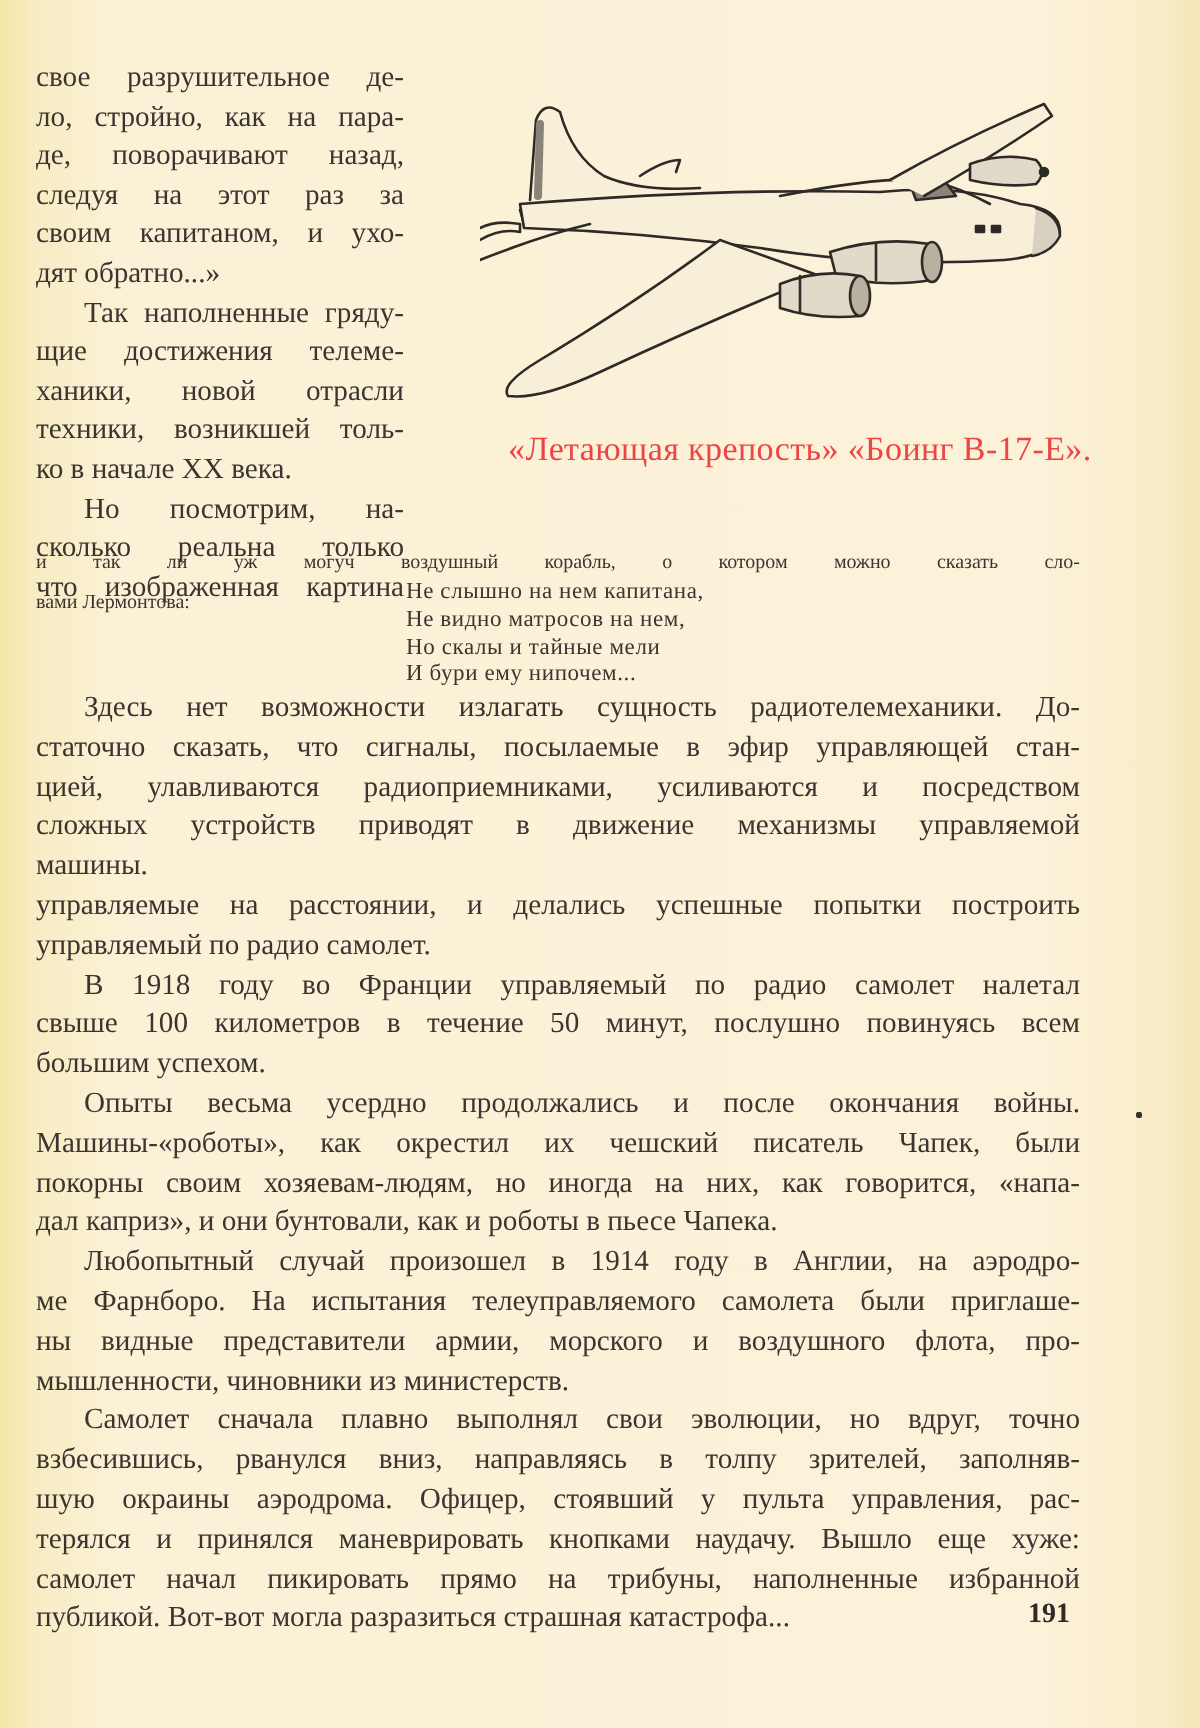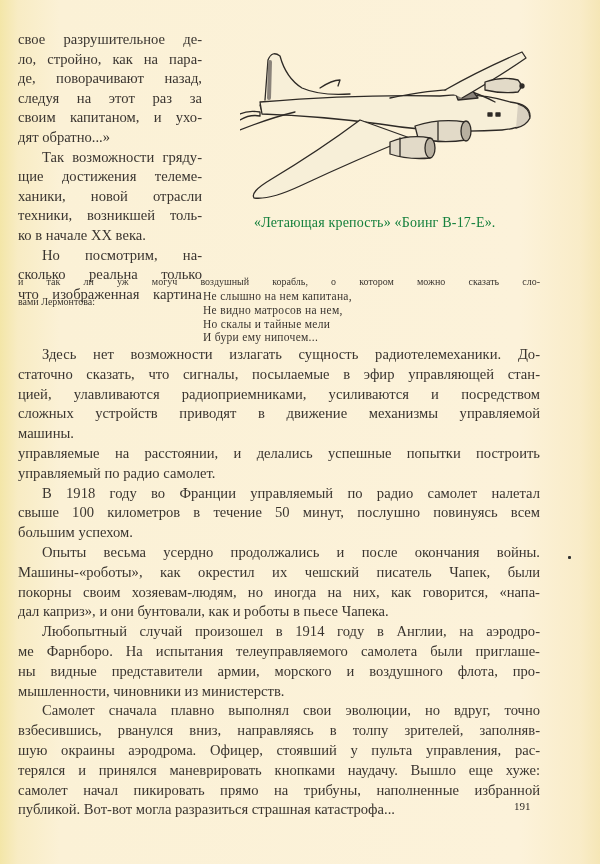--- a/index.html
+++ b/index.html
@@ -14,52 +14,52 @@
   .col-left {
     position: absolute; left: 18px; top: 30px; width: 184px;
     font-size: 14.6px; line-height: 19.6px; text-align: justify;
   }
   .line { display: block; text-align: justify; text-align-last: justify; white-space: nowrap; }
   .line.last { text-align-last: left; }
   .figure {
     position: absolute; left: 240px; top: 30px; width: 330px; height: 200px;
   }
   .caption {
-    position: absolute; left: 254px; top: 215px; font-size: 14px; letter-spacing: 0.2px; color: #15803d;
+    position: absolute; left: 254px; top: 215px; font-size: 17px; letter-spacing: 0.2px; color: #ef4444;
   }
   .main {
     position: absolute; left: 18px; top: 272px; width: 522px;
     font-size: 10px; line-height: 19.8px;
   }
   .main .line { white-space: nowrap; }
   .poem {
     position: absolute; left: 203px; top: 290px;
     font-size: 11.5px; line-height: 13.8px; letter-spacing: 0.3px;
   }
   .poem div { white-space: nowrap; }
   .body2 { position: absolute; left: 18px; top: 345px; width: 522px; font-size: 14.6px; line-height: 19.8px; }
   .ind { padding-left: 24px; box-sizing: border-box; }
   .page-number {
-    position: absolute; left: 514px; top: 800px; font-size: 11px; font-weight: normal; color: #2e2a26;
+    position: absolute; left: 514px; top: 800px; font-size: 14px; font-weight: bold; color: #2e2a26;
   }
   .speck { position: absolute; left: 568px; top: 556px; width: 3px; height: 3px; background: #333; border-radius: 1px; }
 </style>
 </head>
 <body>
 
 <div class="page">
 
   <div class="col-left">
     <span class="line">свое разрушительное де-</span>
     <span class="line">ло, стройно, как на пара-</span>
     <span class="line">де, поворачивают назад,</span>
     <span class="line">следуя на этот раз за</span>
     <span class="line">своим капитаном, и ухо-</span>
     <span class="line last">дят обратно...»</span>
-    <span class="line ind">Так возможности гряду-</span>
+    <span class="line ind">Так наполненные гряду-</span>
     <span class="line">щие достижения телеме-</span>
     <span class="line">ханики, новой отрасли</span>
     <span class="line">техники, возникшей толь-</span>
     <span class="line last">ко в начале XX века.</span>
     <span class="line ind">Но посмотрим, на-</span>
     <span class="line">сколько реальна только</span>
     <span class="line">что изображенная картина</span>
   </div>
 
   <div class="figure">

